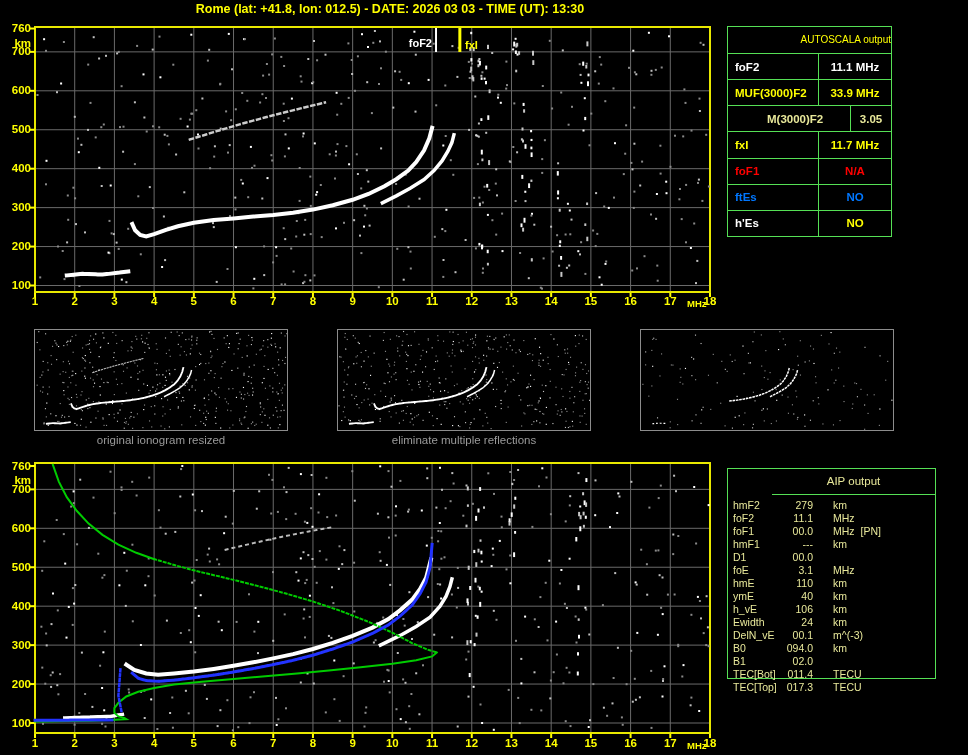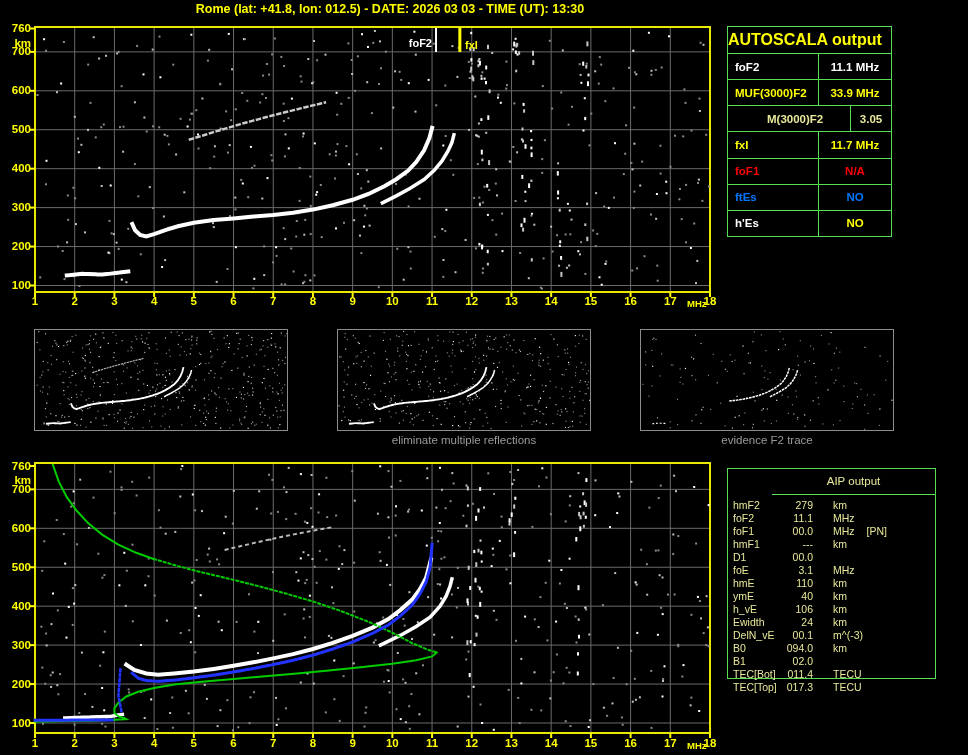--- a/index.html
+++ b/index.html
@@ -10,41 +10,41 @@
          font-size:12.5px;font-weight:bold;white-space:nowrap;}
   svg{position:absolute;display:block;}
   .ytick{position:absolute;width:30px;text-align:right;color:#ffff00;font-weight:bold;
          font-size:11.5px;line-height:13px;white-space:nowrap;}
   .xtick{position:absolute;width:26px;text-align:center;color:#ffff00;font-weight:bold;
          font-size:11.5px;line-height:13px;}
   .unit-lab{position:absolute;color:#ffff00;font-weight:bold;font-size:9.5px;line-height:10px;}
   .mk{position:absolute;font-weight:bold;font-size:11px;line-height:12px;}
   .as-table{position:absolute;left:727px;top:26px;width:163px;height:209px;
             border:1px solid #55e055;display:flex;flex-direction:column;box-sizing:content-box;}
-  .as-head{height:26px;line-height:26px;text-align:left;color:#ffff00;font-weight:bold;
-           font-size:16px;border-bottom:1px solid #55e055;}
+  .as-head{height:26px;line-height:26px;text-align:right;color:#ffff00;font-weight:normal;
+           font-size:10px;border-bottom:1px solid #55e055;}
   .as-row{flex:1;display:flex;align-items:stretch;border-bottom:1px solid #55e055;
           font-size:11.5px;font-weight:bold;}
   .as-row:last-child{border-bottom:none;}
   .as-label{flex:0 0 83px;padding-left:7px;border-right:1px solid #55e055;
             display:flex;align-items:center;}
   .as-value{flex:1;display:flex;align-items:center;justify-content:center;}
   .thumb{position:absolute;width:252px;height:100px;border:1px solid #8c8c8c;background:#000;}
   .caption{position:absolute;color:#9a9a9a;font-size:11.5px;text-align:center;height:14px;}
   .aip-box{position:absolute;left:727px;top:468px;width:163px;height:209px;
            border:1px solid #55e055;overflow:visible;box-sizing:content-box;padding-left:44px;}
   .aip-head{height:25px;line-height:25px;text-align:center;color:#e8e89a;
             font-size:11.5px;border-bottom:1px solid #55e055;}
   .aip-rows{position:absolute;left:733px;top:499px;width:172px;color:#e8e89a;
             font-size:10.5px;line-height:13px;}
   .aip-row{display:flex;white-space:pre;}
   .aip-param{flex:0 0 52px;}
   .aip-val{flex:0 0 28px;text-align:right;}
   .aip-unit{margin-left:20px;}
-  .aip-note{margin-left:12px;}
+  .aip-note{margin-left:6px;}
 </style>
 </head>
 <body>
 
 <div class="screen">
 
   <div class="abs title">Rome (lat: +41.8, lon: 012.5) - DATE: 2026 03 03 - TIME (UT): 13:30</div>
 
   <svg id="svg-top" style="left:25px;top:22px" width="695" height="284" viewBox="25 22 695 284">
       <g>
@@ -1763,22 +1763,22 @@
           <rect x="337.0" y="30.8" width="3" height="3" fill="#8a8a8a"></rect>
           <rect x="138.4" y="128.6" width="3" height="3" fill="#8a8a8a"></rect>
           <rect x="214.2" y="145.5" width="3" height="3" fill="#8a8a8a"></rect>
           <rect x="435.1" y="168.2" width="3" height="3" fill="#8a8a8a"></rect>
         </g>
         <path d="M66.8 275.4 L82.6 273.8 L102.5 274.6" fill="none" stroke="#ffffff" stroke-width="3" stroke-linecap="square" stroke-dasharray="2 8"></path>
         <path d="M273.2 215.0 L293.1 212.7 L312.9 209.6 L332.8 205.3 L352.6 199.8 L368.5 194.0 L384.4 186.2 L396.3 179.2 L408.2 170.6 L416.2 162.1 L424.1 150.4 L429.3 138.3 L432.1 127.8" fill="none" stroke="#ffffff" stroke-width="4" stroke-linecap="square" stroke-dasharray="3 6"></path>
         <path d="M382.4 202.9 L396.3 195.9 L410.2 188.2 L424.1 179.6 L434.0 170.6 L442.0 160.9 L447.9 151.2 L451.9 142.6 L453.9 134.8" fill="none" stroke="#ffffff" stroke-width="4" stroke-linecap="square" stroke-dasharray="3 6"></path>
       </svg>
   </div>
+  <div class="caption" style="left:34px;top:434px;width:254px">original ionogram resized</div>
   <div class="caption" style="left:337px;top:434px;width:254px">eliminate multiple reflections</div>
-  <div class="caption" style="left:640px;top:434px;width:254px">evidence F2 trace</div>
 
   <svg id="svg-bot" style="left:25px;top:458px" width="695" height="292" viewBox="25 458 695 292">
       <g>
         <line x1="74.70588235294117" y1="463" x2="74.70588235294117" y2="733" stroke="#6a6a6a" stroke-width="1"></line>
         <line x1="114.41176470588235" y1="463" x2="114.41176470588235" y2="733" stroke="#6a6a6a" stroke-width="1"></line>
         <line x1="154.11764705882354" y1="463" x2="154.11764705882354" y2="733" stroke="#6a6a6a" stroke-width="1"></line>
         <line x1="193.8235294117647" y1="463" x2="193.8235294117647" y2="733" stroke="#6a6a6a" stroke-width="1"></line>
         <line x1="233.52941176470586" y1="463" x2="233.52941176470586" y2="733" stroke="#6a6a6a" stroke-width="1"></line>
         <line x1="273.2352941176471" y1="463" x2="273.2352941176471" y2="733" stroke="#6a6a6a" stroke-width="1"></line>
         <line x1="312.94117647058823" y1="463" x2="312.94117647058823" y2="733" stroke="#6a6a6a" stroke-width="1"></line>

